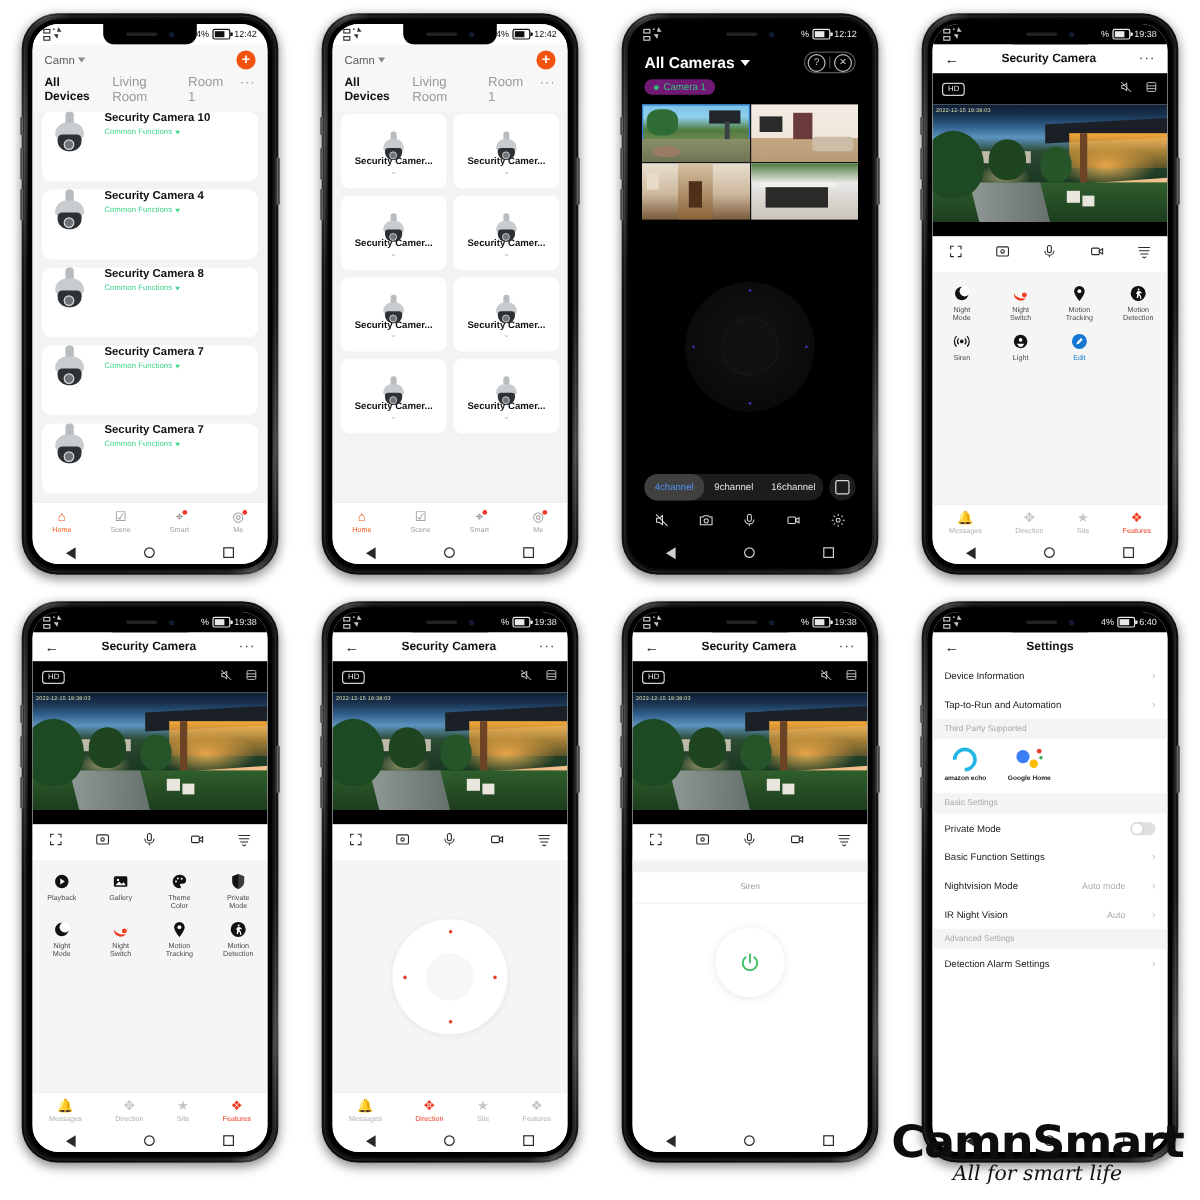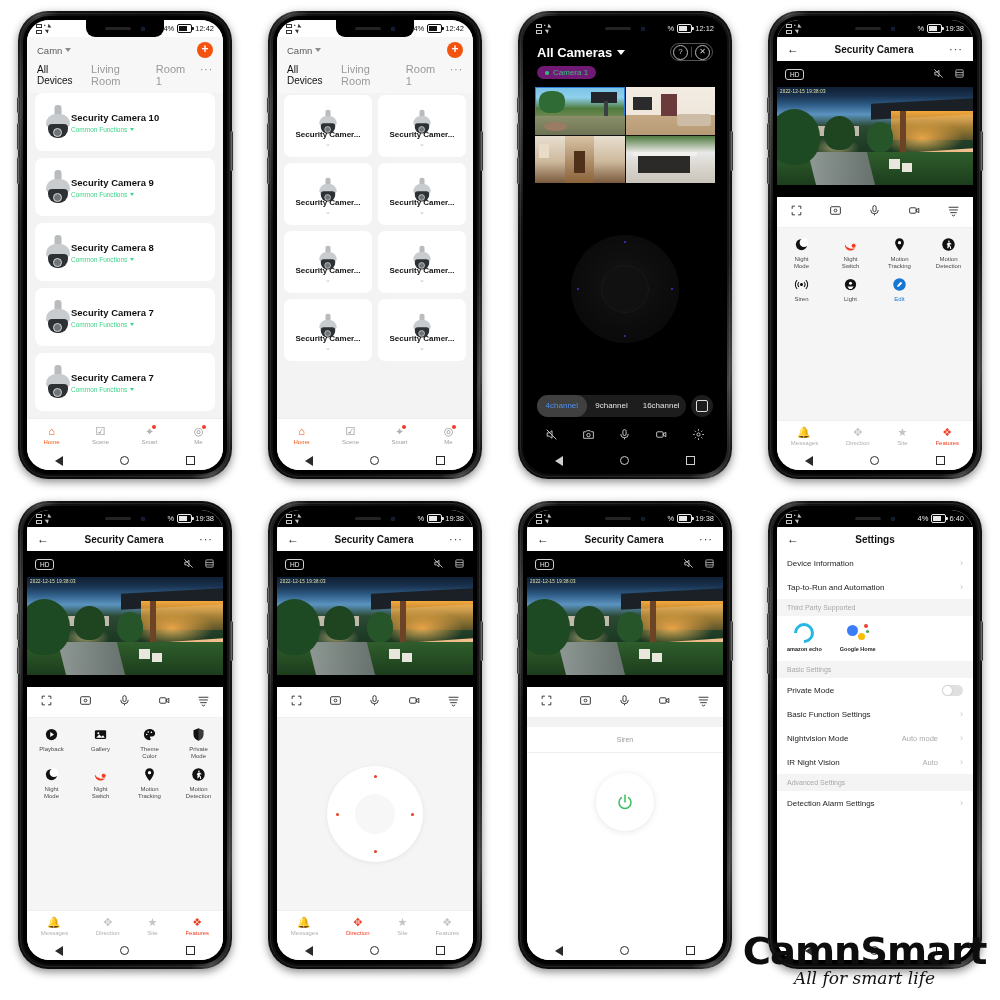--- a/index.html
+++ b/index.html
@@ -53,24 +53,24 @@
 
   .body{flex:1 1 auto;overflow:hidden;display:flex;flex-direction:column;position:relative;}
 
   
   .home-top{display:flex;align-items:center;justify-content:space-between;padding:5px 10px 3px;background:#f7f7f7;}
   .fam{font-size:9.5px;color:#5b5b5b;display:flex;align-items:center;gap:3px;}
   .caret{width:0;height:0;border-left:3px solid transparent;border-right:3px solid transparent;border-top:4px solid #8a8a8a;}
   .plus{width:16px;height:16px;border-radius:50%;background:#f4530f;color:#fff;font-size:12px;line-height:15px;text-align:center;font-weight:bold;}
   .tabs{display:flex;align-items:baseline;gap:9px;padding:2px 10px 6px;background:#f7f7f7;}
   .tabs .t{font-size:11px;color:#9a9a9a;}
-  .tabs .t.active{font-size:10px;color:#111;font-weight:normal;}
+  .tabs .t.active{font-size:10px;color:#111;font-weight:bold;}
   .tabs .more{margin-left:auto;color:#8a8a8a;font-size:10px;letter-spacing:1px;}
   .list{flex:1;background:#f3f3f3;padding:0 8px;overflow:hidden;}
-  .card{background:#fff;border-radius:8px;margin-bottom:7px;height:58px;display:flex;align-items:center;gap:0;padding:0 10px;box-sizing:border-box;}
+  .card{background:#fff;border-radius:8px;margin-bottom:7px;height:58px;display:flex;align-items:flex-start;gap:16px;padding:0 10px;box-sizing:border-box;}
   .cam-ico{width:26px;height:34px;position:relative;flex:0 0 26px;}
   .cam-ico .neck{position:absolute;left:50%;transform:translateX(-50%);top:0;width:7px;height:11px;background:#b9bcbe;border-radius:3px 3px 0 0;}
   .cam-ico .dome{position:absolute;left:1px;top:9px;width:24px;height:13px;background:#c9ccce;border-radius:12px 12px 4px 4px;}
   .cam-ico .lowr{position:absolute;left:3px;top:19px;width:20px;height:14px;background:#2e3134;border-radius:4px 4px 9px 9px;}
   .cam-ico .lens{position:absolute;left:8px;top:23px;width:9px;height:9px;border-radius:50%;background:#6f7478;border:1.5px solid #d6d9db;box-sizing:border-box;}
   .cardtxt{display:flex;flex-direction:column;gap:3px;}
   .cardtxt .nm{font-size:9.5px;font-weight:bold;color:#111;}
   .cardtxt .fn{font-size:6.5px;color:#3fd38b;display:flex;align-items:center;gap:3px;}
   .cardtxt .fn .cr{width:0;height:0;border-left:2.5px solid transparent;border-right:2.5px solid transparent;border-top:3.5px solid #3fd38b;}
 
@@ -276,21 +276,21 @@
                   </div>
               </div>
               <div class="card">
                 <div class="cam-ico">
                     <i class="neck"></i>
                     <i class="dome"></i>
                     <i class="lowr"></i>
                     <i class="lens"></i>
                   </div>
                 <div class="cardtxt">
-                    <span class="nm">Security Camera 9</span>
+                    <span class="nm">Security Camera 4</span>
                     <span class="fn">
                       <span>Common Functions</span>
                       <i class="cr"></i>
                     </span>
                   </div>
               </div>
               <div class="card">
                 <div class="cam-ico">
                     <i class="neck"></i>
                     <i class="dome"></i>

